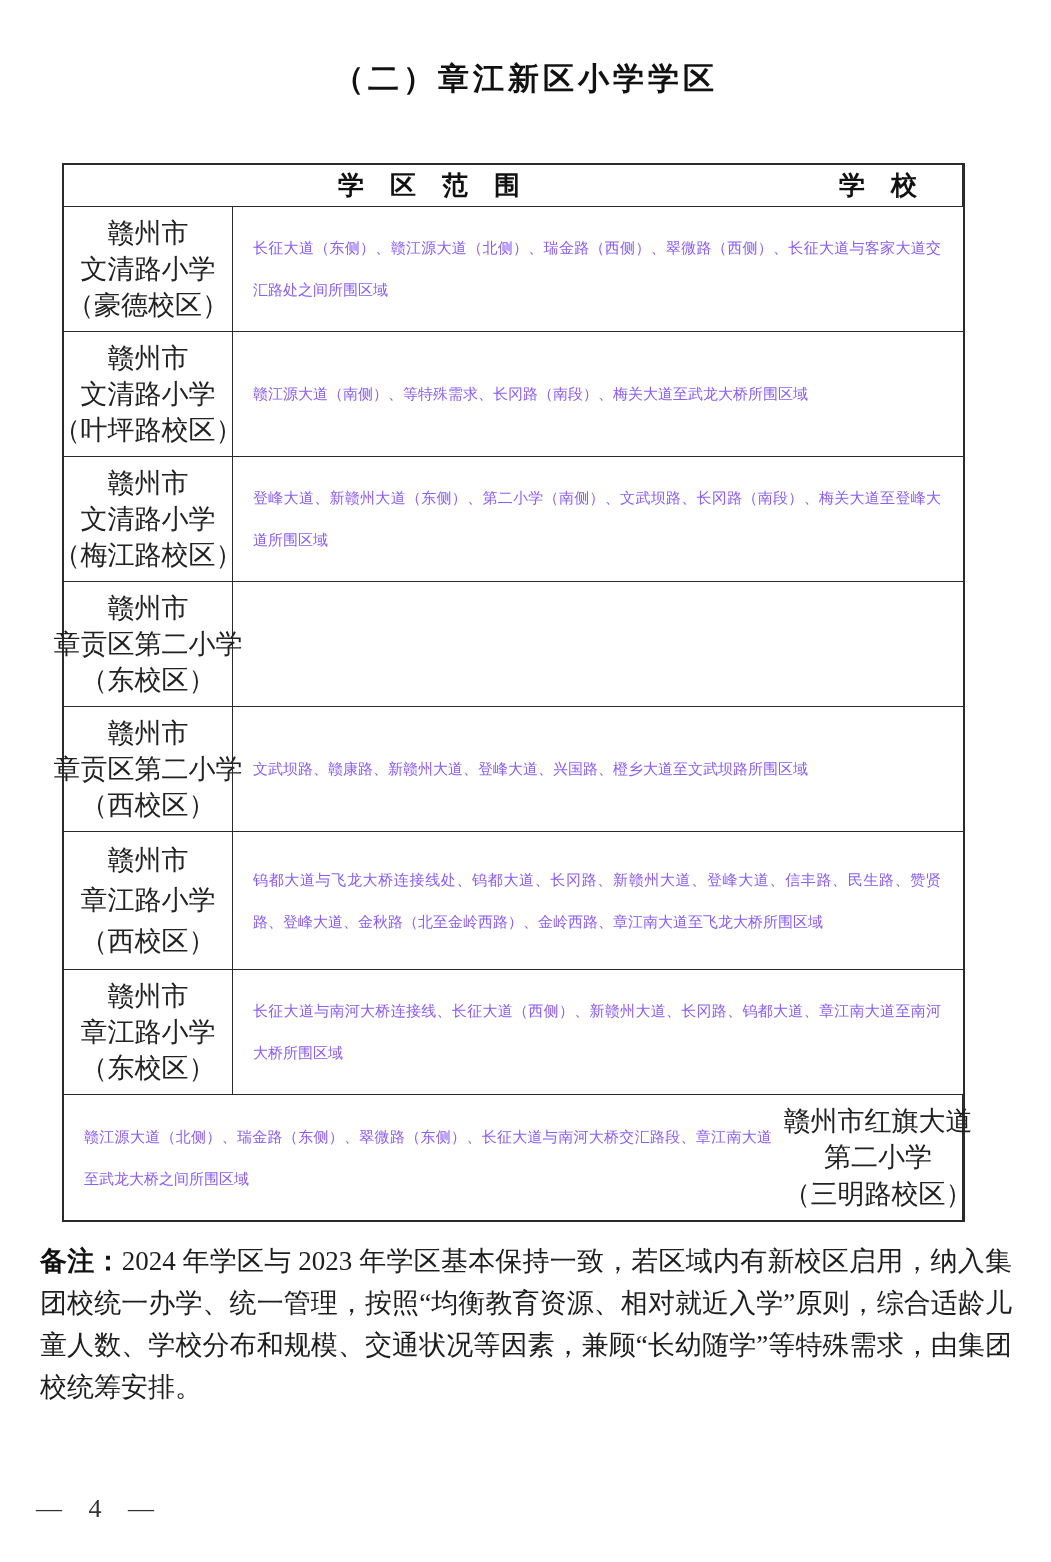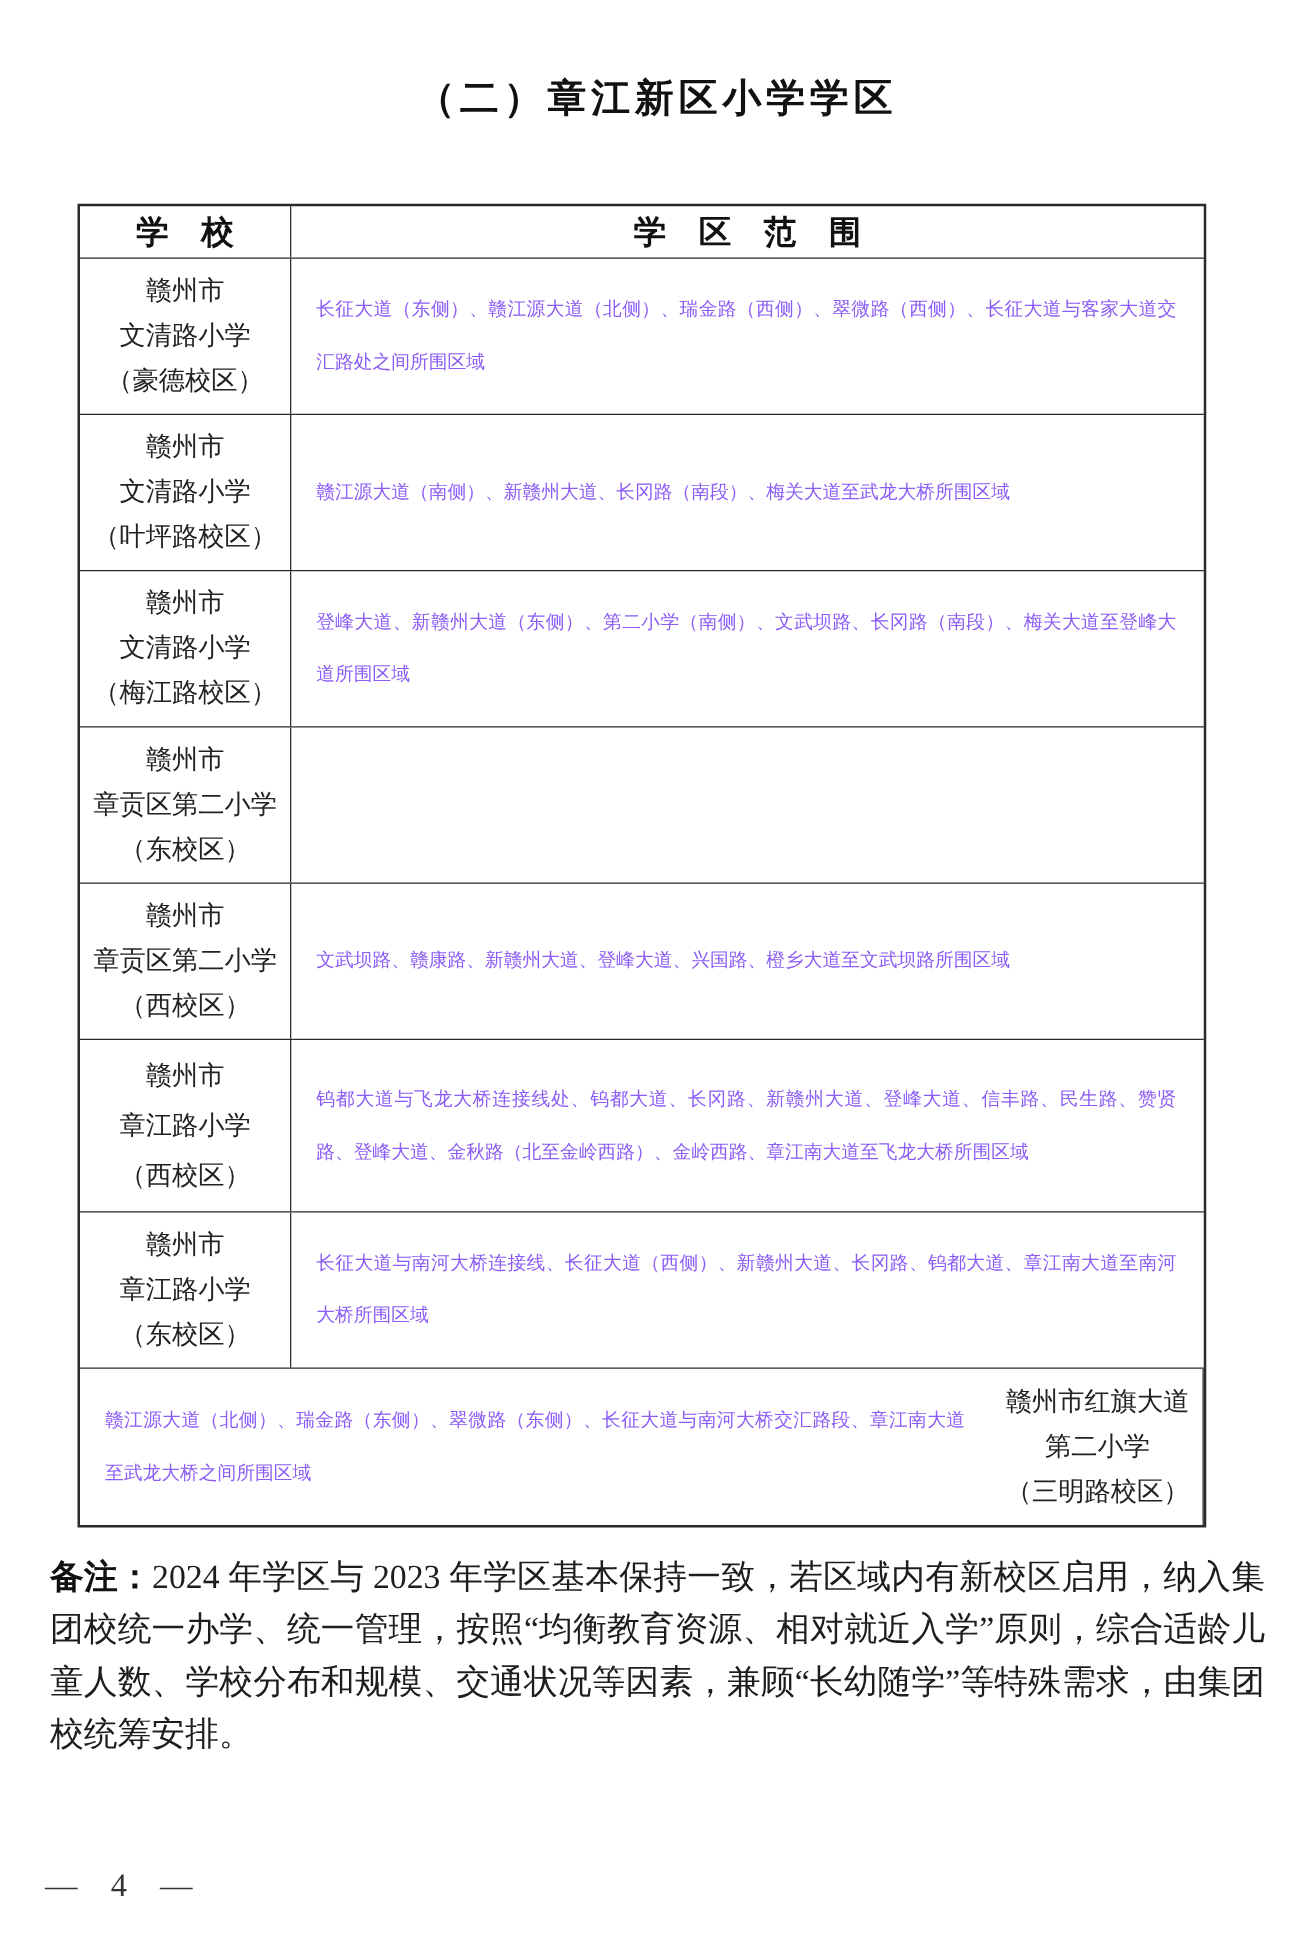--- a/index.html
+++ b/index.html
@@ -66,21 +66,21 @@
     font-size: 26px;
     font-weight: bold;
     color: #111;
     justify-content: center;
     align-items: center;
     display: flex;
     text-align: center;
     padding: 0;
   }
   .school-line {
-    font-size: 21px;
+    font-size: 27px;
     line-height: 1.2;
     color: #222;
     white-space: nowrap;
   }
   .range-text {
     font-size: 15px;
     line-height: 42px;
     text-align: justify;
     color: #8b5cf6;
   }
@@ -108,43 +108,43 @@
   }
 </style>
 </head>
 <body>
 
 <div class="doc-title">（二）章江新区小学学区</div>
 
 <div class="district-table">
 
   <div class="tr th-row">
+    <div class="th col-range">学　区　范　围</div>
     <div class="th col-school">学　校</div>
-    <div class="th col-range">学　区　范　围</div>
   </div>
 
   <div class="tr r-std">
     <div class="td col-school">
       <div class="school-line">赣州市</div>
       <div class="school-line">文清路小学</div>
       <div class="school-line">（豪德校区）</div>
     </div>
     <div class="td col-range">
       <div class="range-text">长征大道（东侧）、赣江源大道（北侧）、瑞金路（西侧）、翠微路（西侧）、长征大道与客家大道交汇路处之间所围区域</div>
     </div>
   </div>
 
   <div class="tr r-std">
     <div class="td col-school">
       <div class="school-line">赣州市</div>
       <div class="school-line">文清路小学</div>
       <div class="school-line">（叶坪路校区）</div>
     </div>
     <div class="td col-range">
-      <div class="range-text">赣江源大道（南侧）、新赣州大道、长冈路（南段）、梅关大道至武龙大桥所围区域</div>
+      <div class="range-text">赣江源大道（南侧）、等特殊需求、长冈路（南段）、梅关大道至武龙大桥所围区域</div>
     </div>
   </div>
 
   <div class="tr r-std">
     <div class="td col-school">
       <div class="school-line">赣州市</div>
       <div class="school-line">文清路小学</div>
       <div class="school-line">（梅江路校区）</div>
     </div>
     <div class="td col-range">

